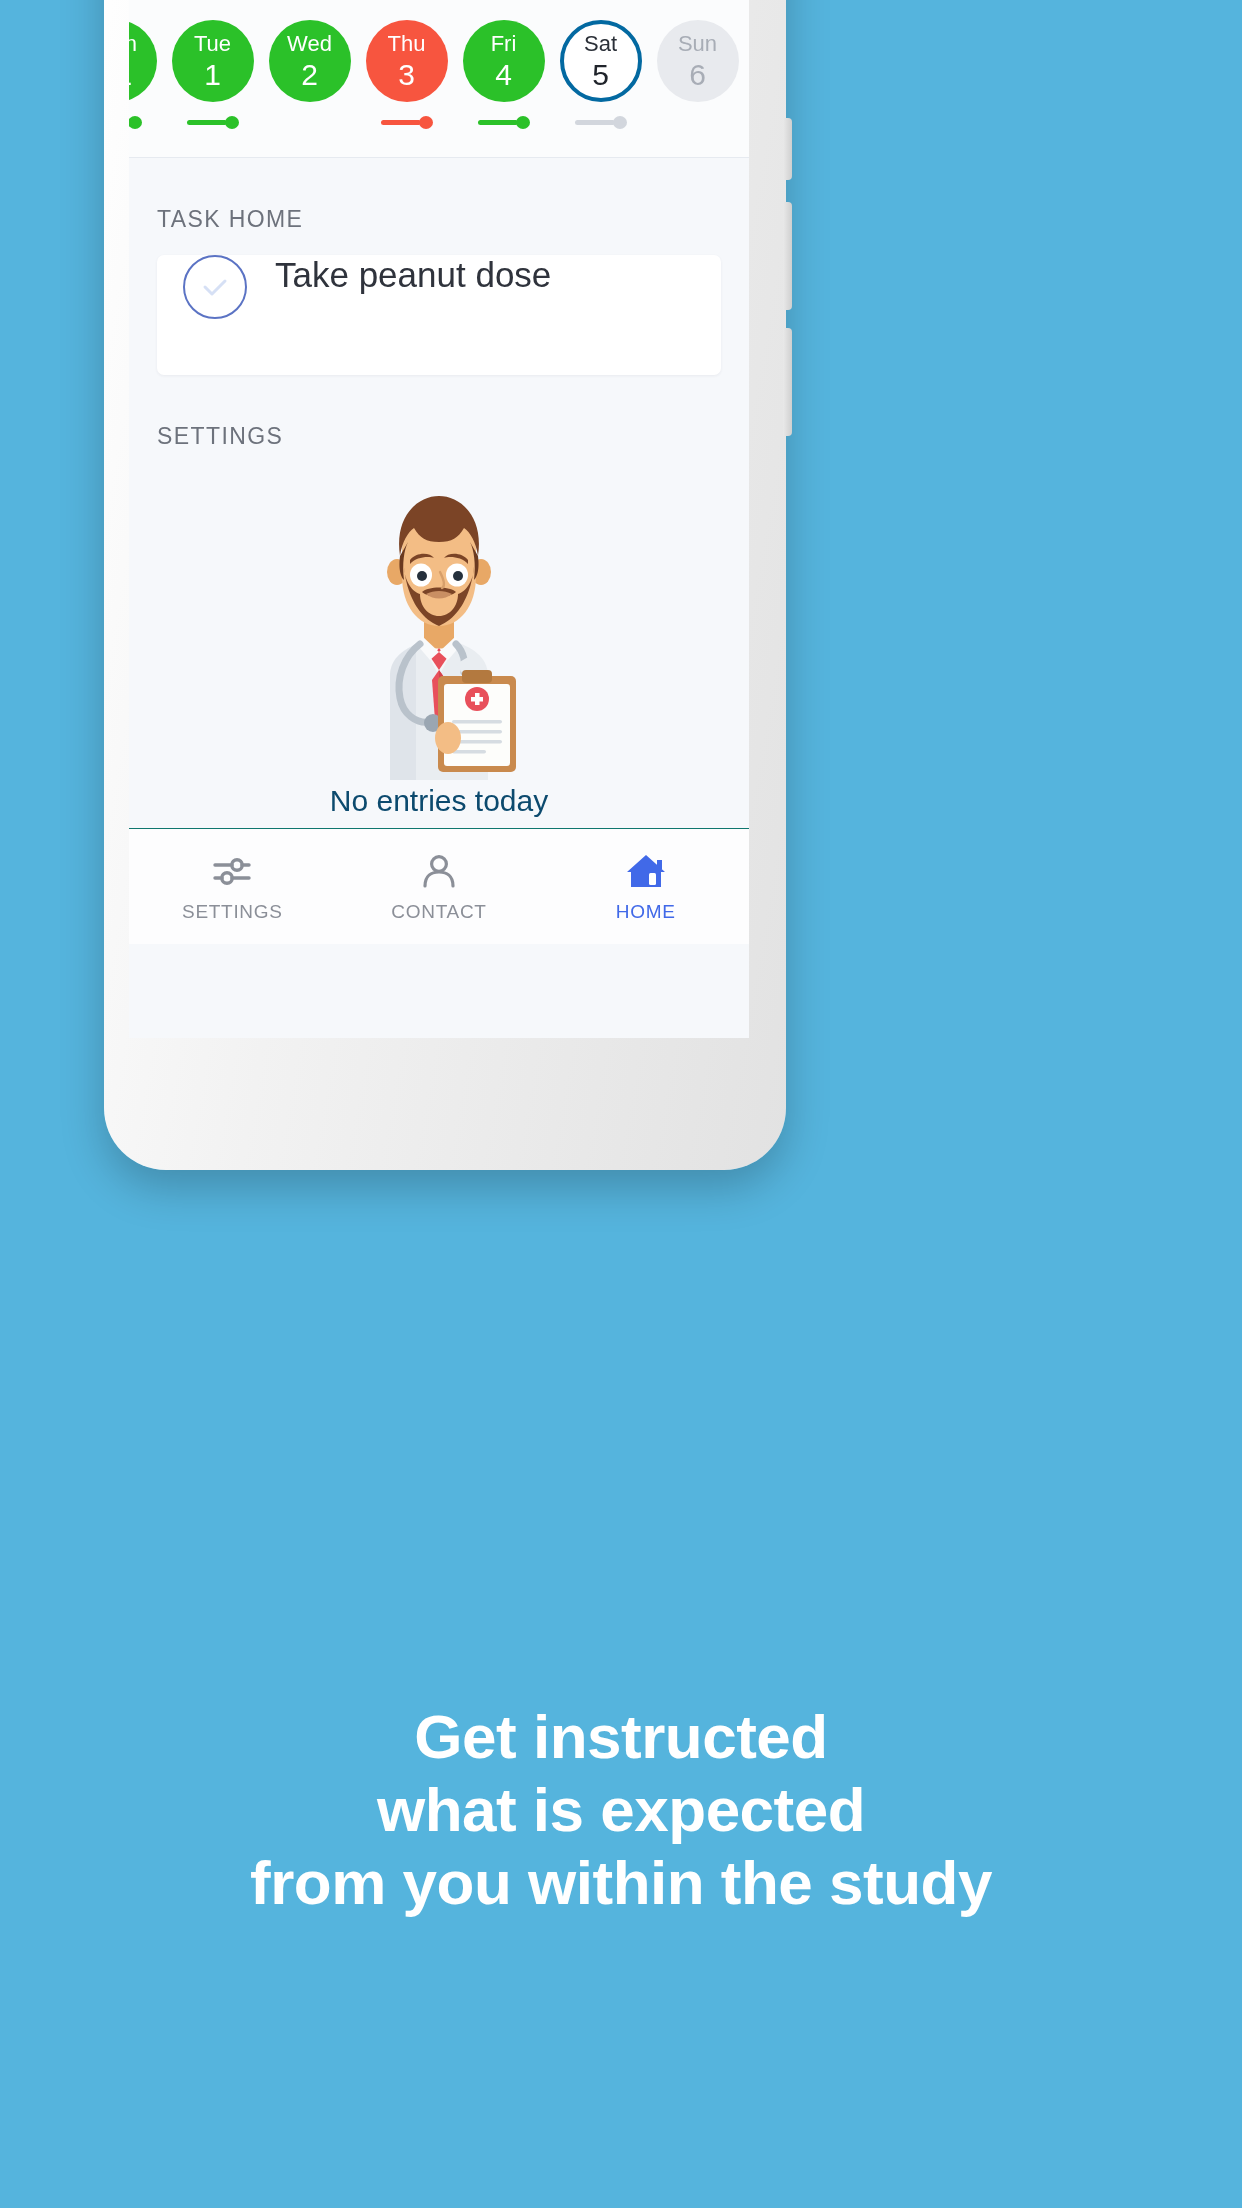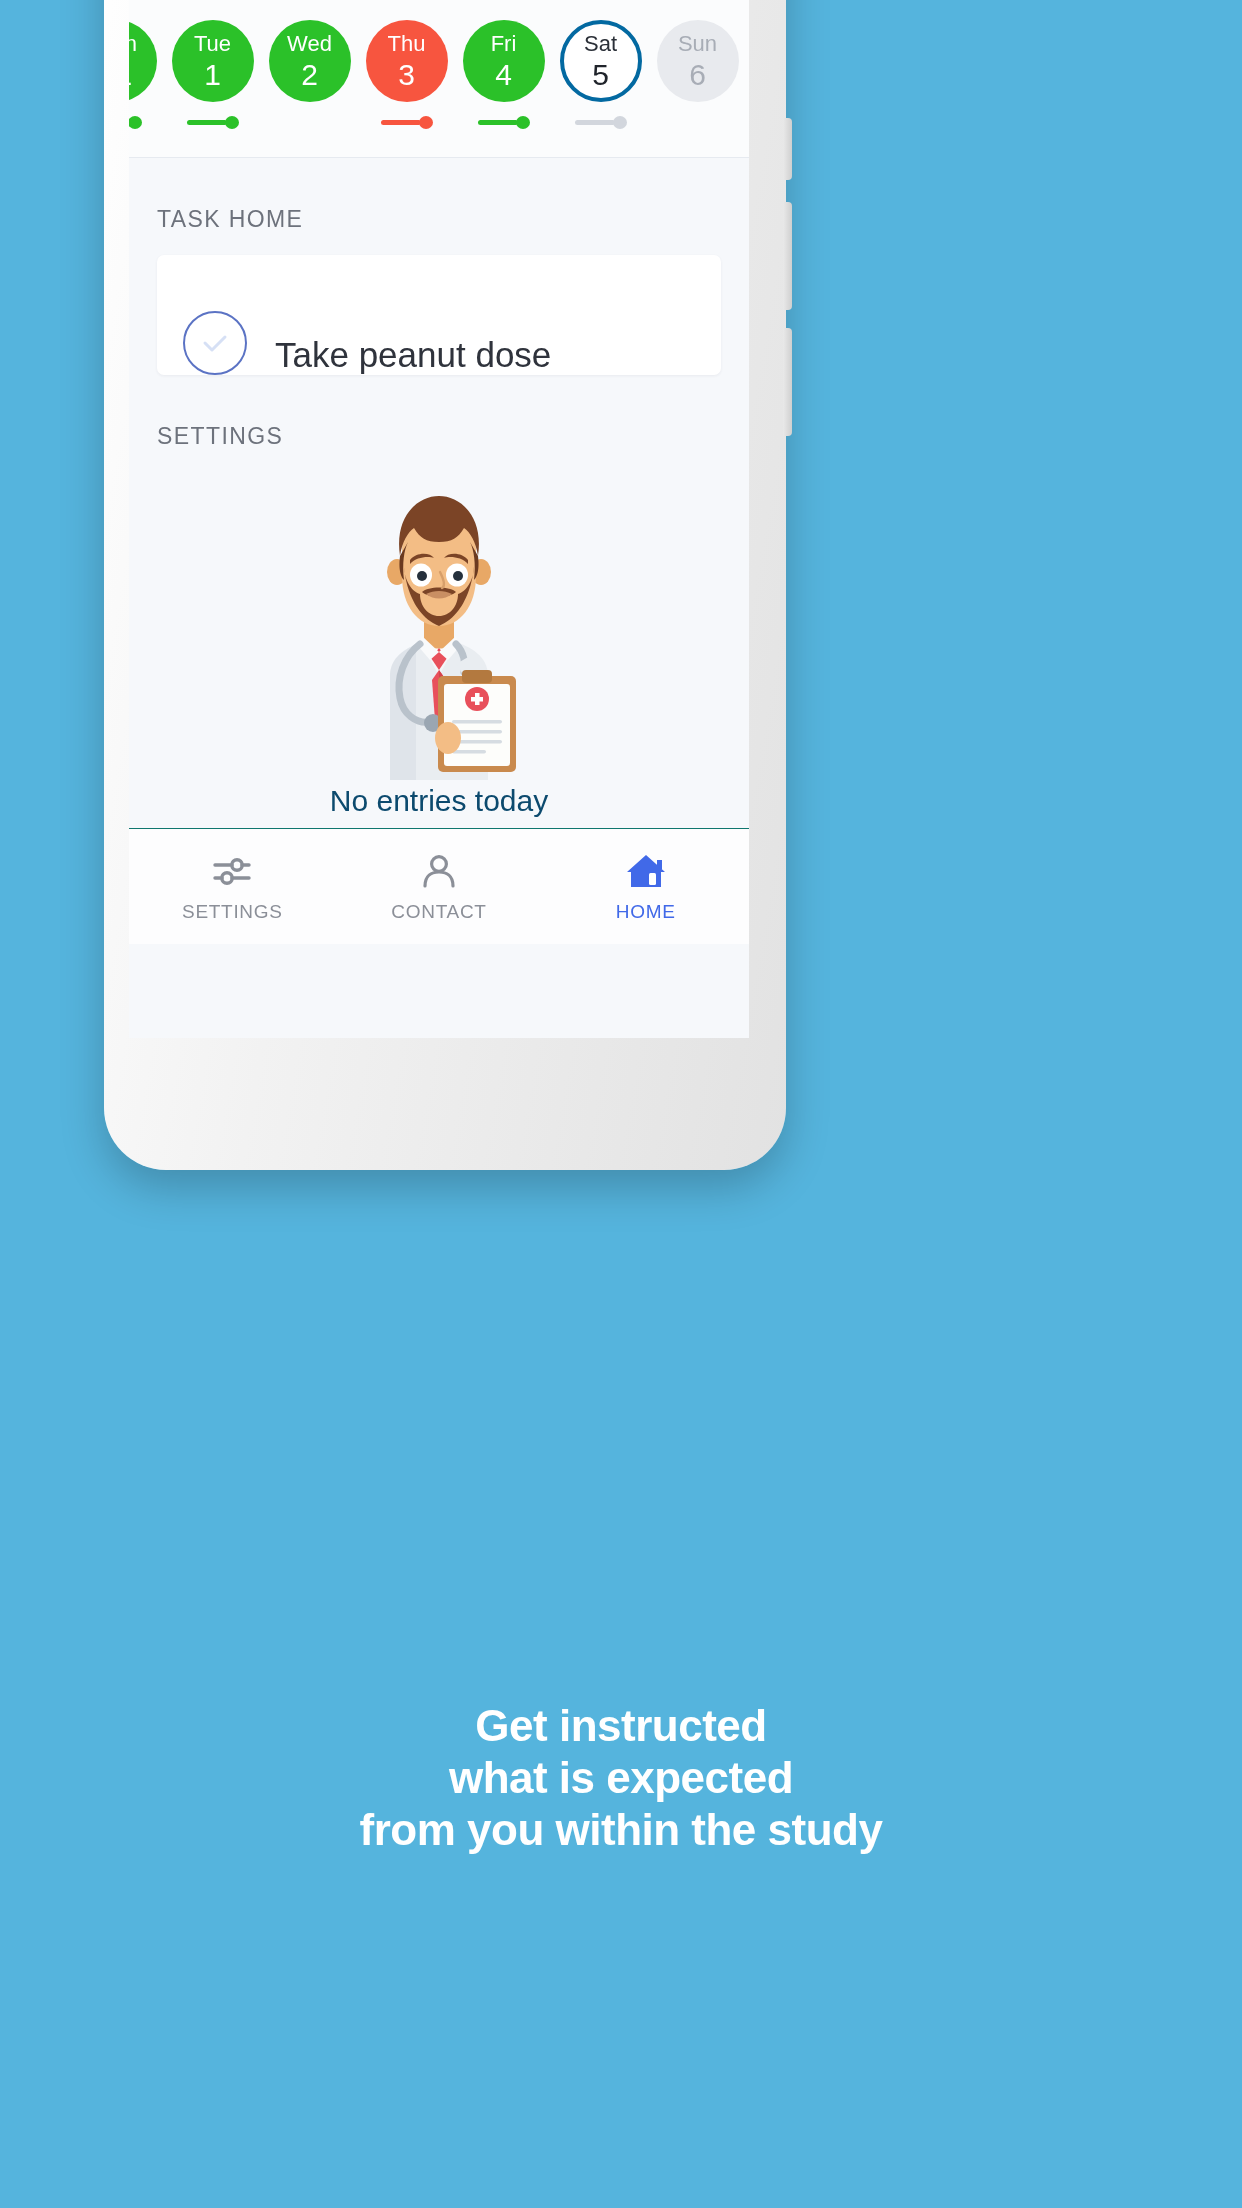--- a/index.html
+++ b/index.html
@@ -128,21 +128,21 @@
     letter-spacing: 1.4px;
     color: #6d727c;
     padding-top: 48px;
     padding-bottom: 22px;
   }
   #task-card {
     background: #ffffff;
     border-radius: 7px;
     height: 120px;
     display: flex;
-    align-items: flex-end;
+    align-items: flex-start;
     padding-left: 26px;
     box-shadow: 0 1px 3px rgba(50,60,90,0.07);
     cursor: pointer;
   }
   #task-checkbox {
     width: 64px; height: 64px;
     border-radius: 50%;
     border: 2px solid #5b73c4;
     display: flex; align-items: center; justify-content: center;
     flex: none;
@@ -196,21 +196,21 @@
   .nav-icon { display: block; width: 44px; height: 40px; }
 
   
   #marketing-caption {
     position: absolute;
     left: 0;
     top: 1700px;
     width: 1242px;
     text-align: center;
     color: #ffffff;
-    font-size: 44px;
+    font-size: 62px;
     font-weight: bold;
     line-height: 1.18;
     letter-spacing: -0.5px;
   }
   #marketing-caption .cap-line { display: block; }
 </style>
 </head>
 <body>
 
 <div id="phone-device">

